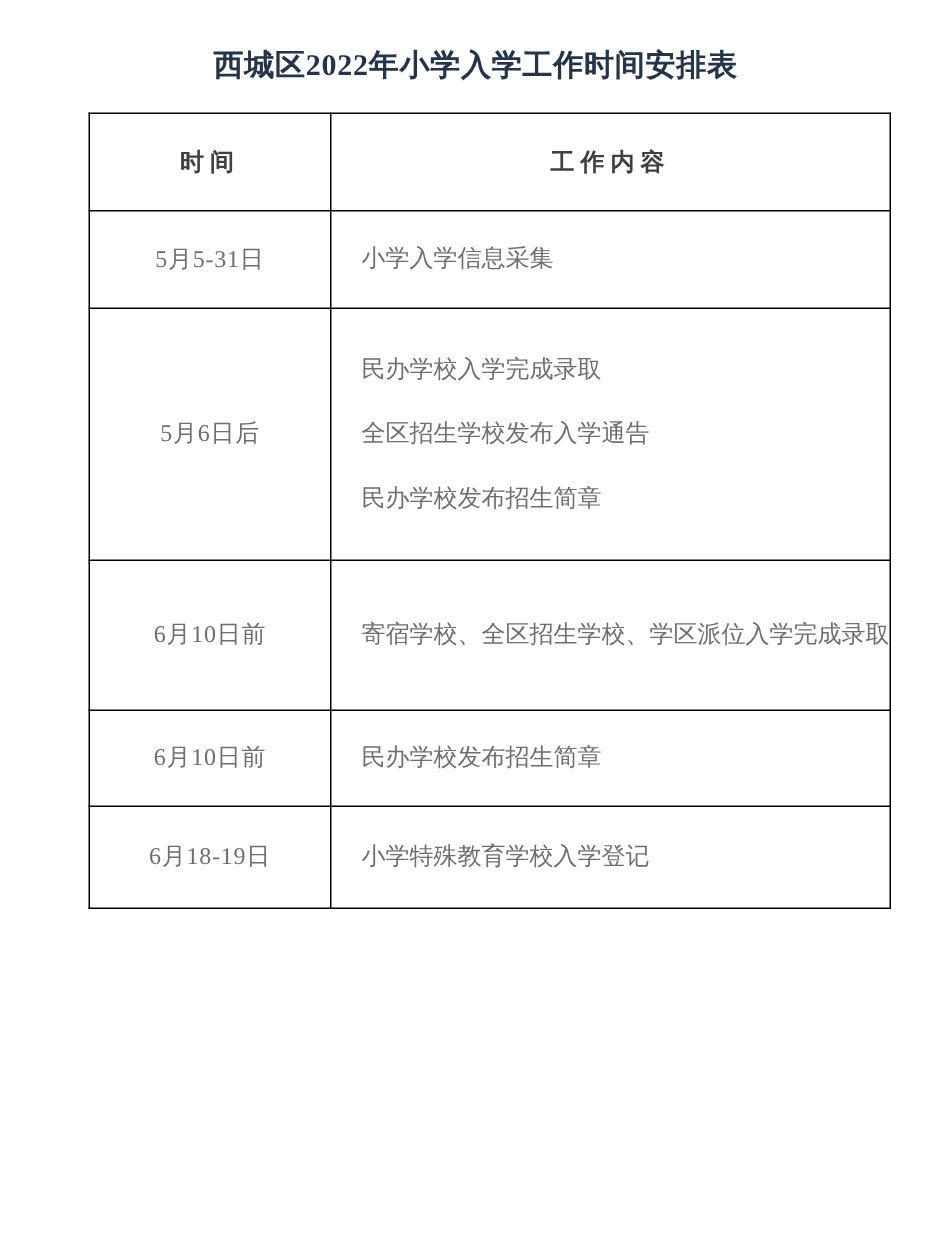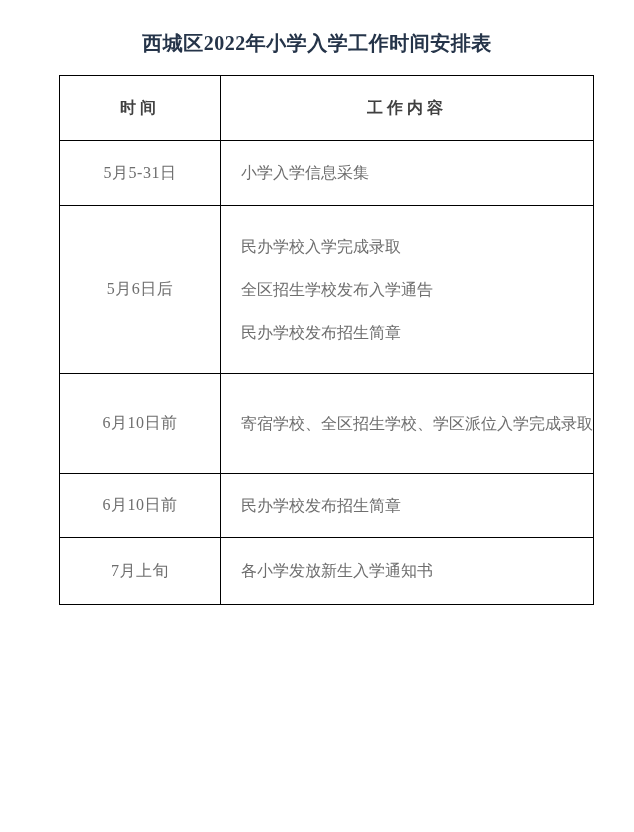--- a/index.html
+++ b/index.html
@@ -102,20 +102,20 @@
       <td class="task-cell">
         <p>寄宿学校、全区招生学校、学区派位入学完成录取</p>
       </td>
     </tr>
     <tr style="height:64px">
       <td class="time-cell">6月10日前</td>
       <td class="task-cell">
         <p>民办学校发布招生简章</p>
       </td>
     </tr>
-    <tr style="height:67px">
-      <td class="time-cell">7月上旬</td>
+    <tr style="height:68px">
+      <td class="time-cell">6月18-19日</td>
       <td class="task-cell">
-        <p>各小学发放新生入学通知书</p>
+        <p>小学特殊教育学校入学登记</p>
       </td>
     </tr>
   </tbody>
 </table>
 
 </body></html>

